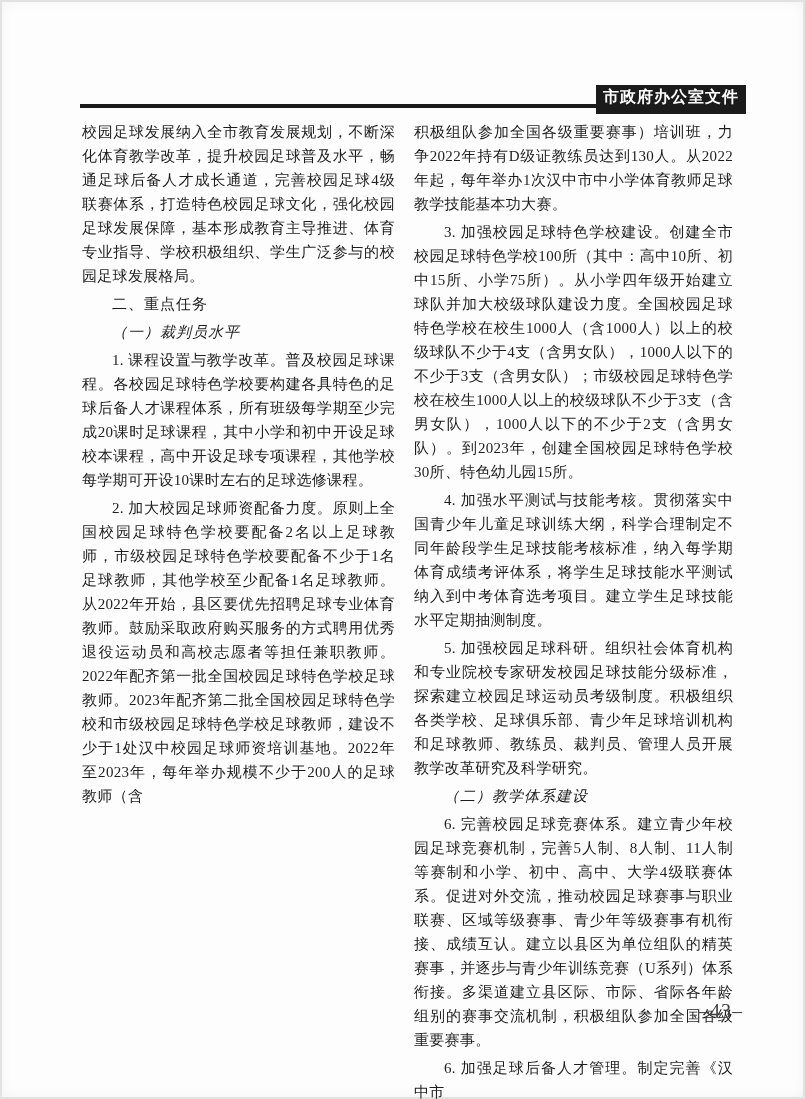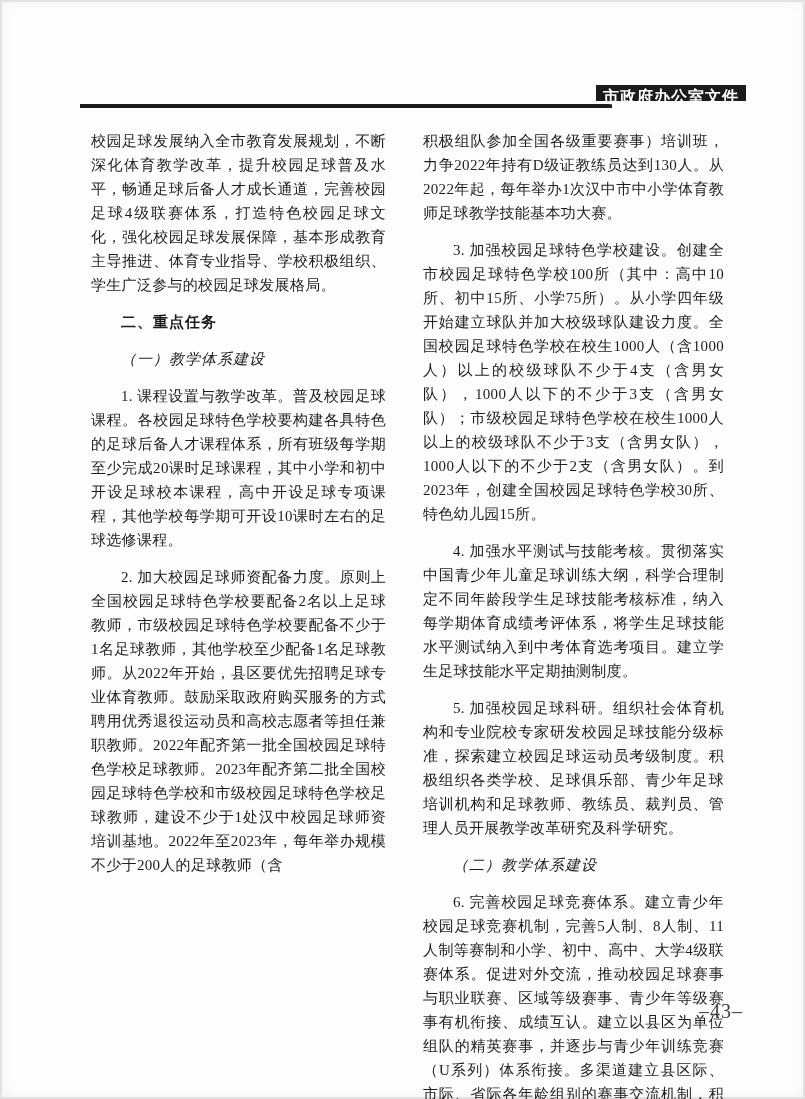--- a/index.html
+++ b/index.html
@@ -23,47 +23,47 @@
     left: 80px;
     top: 104px;
     width: 532px;
     height: 4px;
     background: #1b1b1b;
   }
   .header-label {
     position: absolute;
     top: 85px;
     right: 59px;
-    height: 16px;
+    height: 29px;
     background: #1b1b1b;
     color: #ffffff;
     font-family: Liberation Serif, serif;
     font-weight: bold;
     font-size: 16px;
     line-height: 23px;
     padding: 0 7px;
     letter-spacing: 1px;
     white-space: nowrap;
   }
   .column {
     position: absolute;
     top: 116px;
     text-align: justify;
     font-size: 15px;
     line-height: 24px;
     letter-spacing: 0.3px;
   }
   .column-left  { left: 78px;  width: 321px; }
   .column-right { left: 410px; width: 327px; }
-  .column p { margin: 13px; }
+  .column p { margin: 4px; }
   .para { text-indent: 2em; }
   .para.no-indent { text-indent: 0; }
   .heading-bold {
     text-indent: 2em;
-    font-weight: bold;
+    font-weight: normal;
     font-family: "Liberation Sans", "DejaVu Sans", sans-serif;
     letter-spacing: 1px;
   }
   .heading-kai {
     text-indent: 2em;
     font-style: italic;
     letter-spacing: 1px;
   }
   .kai { font-style: italic; }
   .page-number {
@@ -78,21 +78,21 @@
 </head>
 <body>
 
 <div class="page">
   <div class="header-rule"></div>
   <div class="header-label">市政府办公室文件</div>
 
   <div class="column column-left">
       <p class="para no-indent">校园足球发展纳入全市教育发展规划，不断深化体育教学改革，提升校园足球普及水平，畅通足球后备人才成长通道，完善校园足球4级联赛体系，打造特色校园足球文化，强化校园足球发展保障，基本形成教育主导推进、体育专业指导、学校积极组织、学生广泛参与的校园足球发展格局。</p>
       <p class="heading-bold">二、重点任务</p>
-      <p class="heading-kai">（一）教学体系建设</p>
+      <p class="heading-kai">（一）裁判员水平</p>
       <p class="para">1. 课程设置与教学改革。普及校园足球课程。各校园足球特色学校要构建各具特色的足球后备人才课程体系，所有班级每学期至少完成20课时足球课程，其中小学和初中开设足球校本课程，高中开设足球专项课程，其他学校每学期可开设10课时左右的足球选修课程。</p>
       <p class="para">2. 加大校园足球师资配备力度。原则上全国校园足球特色学校要配备2名以上足球教师，市级校园足球特色学校要配备不少于1名足球教师，其他学校至少配备1名足球教师。从2022年开始，县区要优先招聘足球专业体育教师。鼓励采取政府购买服务的方式聘用优秀退役运动员和高校志愿者等担任兼职教师。2022年配齐第一批全国校园足球特色学校足球教师。2023年配齐第二批全国校园足球特色学校和市级校园足球特色学校足球教师，建设不少于1处汉中校园足球师资培训基地。2022年至2023年，每年举办规模不少于200人的足球教师（含</p>
     </div>
 
   <div class="column column-right">
       <p class="para no-indent">积极组队参加全国各级重要赛事）培训班，力争2022年持有D级证教练员达到130人。从2022年起，每年举办1次汉中市中小学体育教师足球教学技能基本功大赛。</p>
       <p class="para">3. 加强校园足球特色学校建设。创建全市校园足球特色学校100所（其中：高中10所、初中15所、小学75所）。从小学四年级开始建立球队并加大校级球队建设力度。全国校园足球特色学校在校生1000人（含1000人）以上的校级球队不少于4支（含男女队），1000人以下的不少于3支（含男女队）；市级校园足球特色学校在校生1000人以上的校级球队不少于3支（含男女队），1000人以下的不少于2支（含男女队）。到2023年，创建全国校园足球特色学校30所、特色幼儿园15所。</p>
       <p class="para">4. 加强水平测试与技能考核。贯彻落实中国青少年儿童足球训练大纲，科学合理制定不同年龄段学生足球技能考核标准，纳入每学期体育成绩考评体系，将学生足球技能水平测试纳入到中考体育选考项目。建立学生足球技能水平定期抽测制度。</p>
       <p class="para">5. 加强校园足球科研。组织社会体育机构和专业院校专家研发校园足球技能分级标准，探索建立校园足球运动员考级制度。积极组织各类学校、足球俱乐部、青少年足球培训机构和足球教师、教练员、裁判员、管理人员开展教学改革研究及科学研究。</p>
       <p class="heading-kai">（二）教学体系建设</p>

